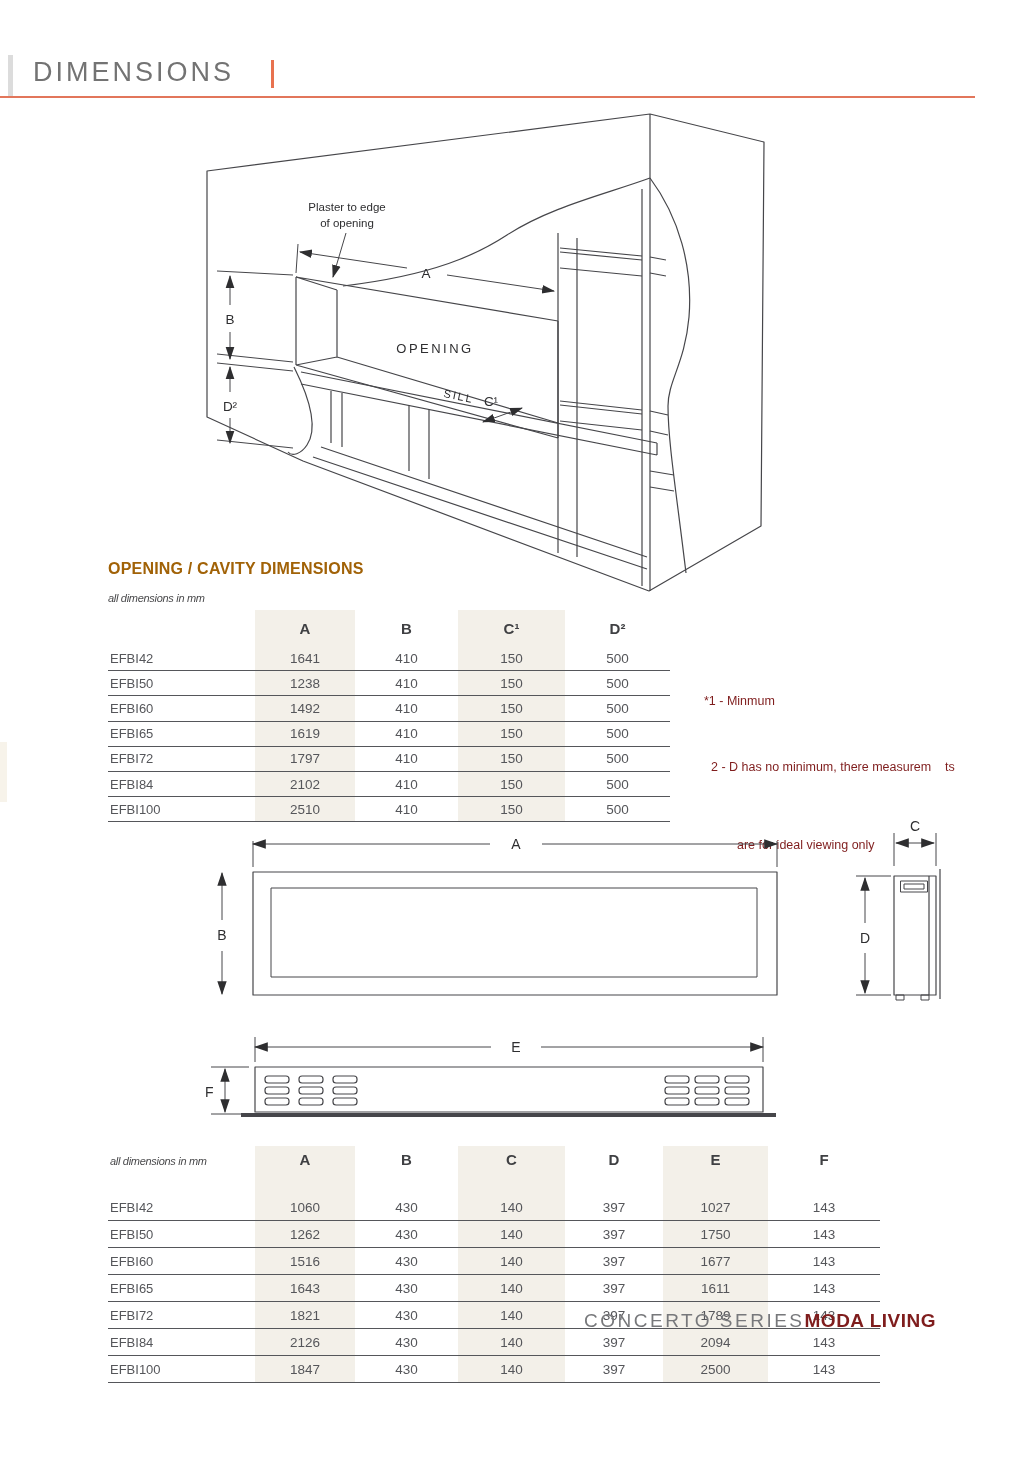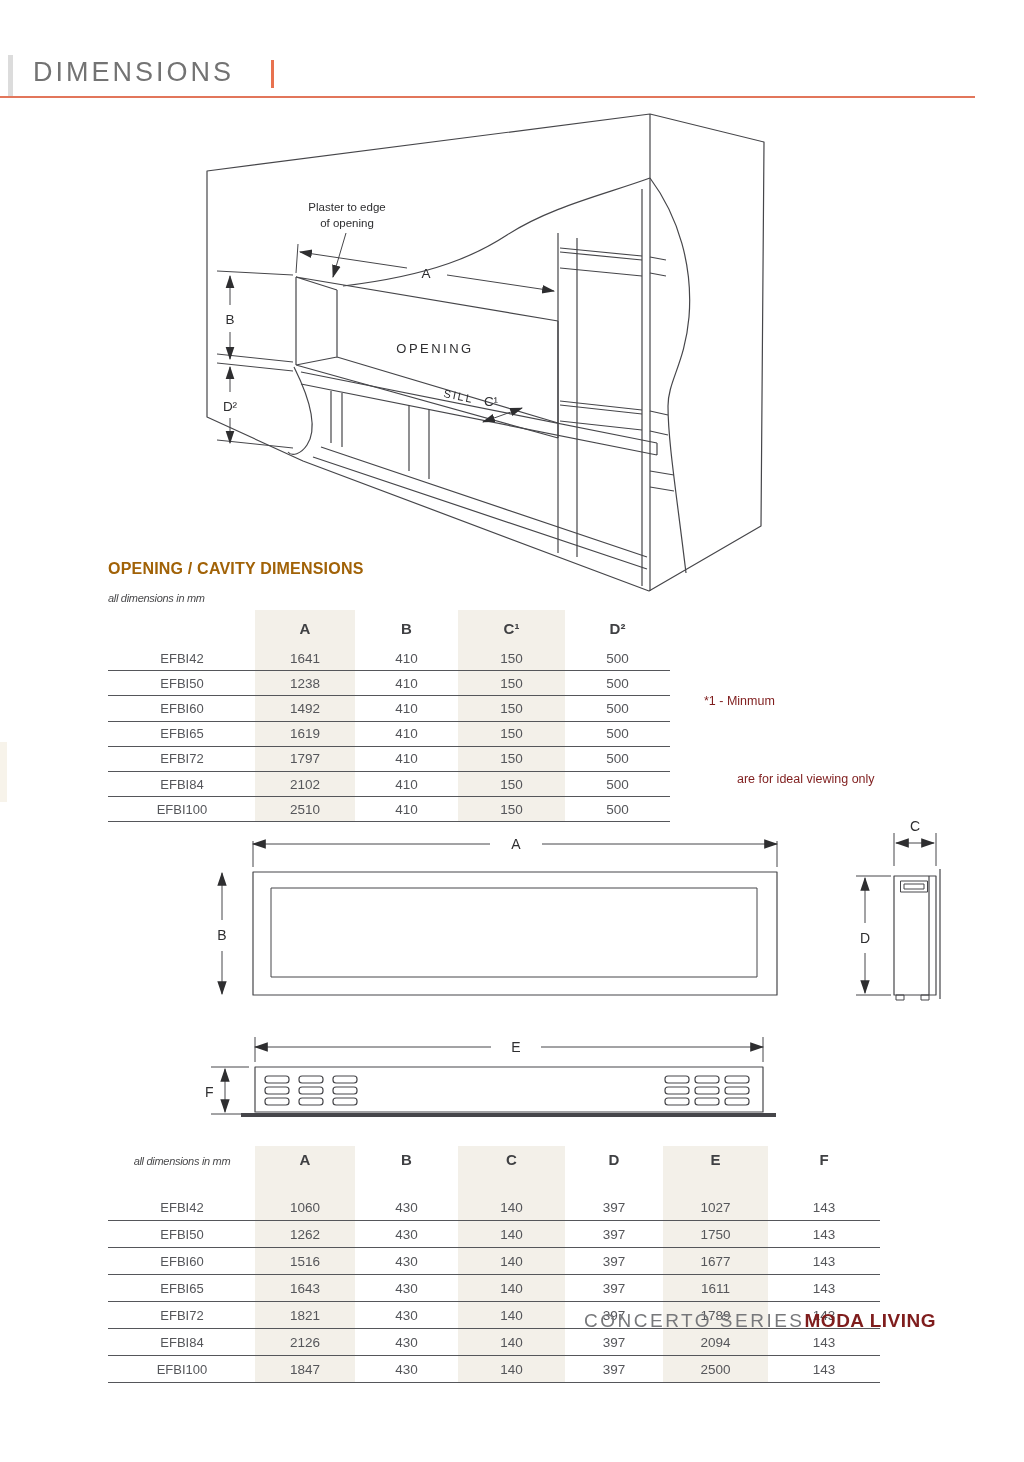--- a/index.html
+++ b/index.html
@@ -23,21 +23,21 @@
   
   .section-heading{position:absolute;left:108px;top:560px;font-size:16px;font-weight:700;color:#a16207;letter-spacing:.2px;}
   .units-note{position:absolute;left:108px;top:592px;font-size:11px;font-style:italic;color:#4a4a4c;letter-spacing:-.3px;}
   .footnotes{position:absolute;left:704px;top:646px;width:310px;font-size:12.5px;color:#7f1d1d;line-height:22px;white-space:pre-wrap;}
   .footnotes .fn2{padding-left:7px;}
   .footnotes .fn3{padding-left:33px;margin-top:12px;}
   
   table.dims{border-collapse:collapse;table-layout:fixed;position:absolute;left:108px;font-size:13.5px;color:#55565a;}
   table.dims th{font-size:15px;font-weight:700;color:#3f4043;text-align:center;}
   table.dims td{text-align:center;border-bottom:1px solid #55565a;}
-  table.dims .lbl{text-align:center;padding-left:2px;font-size:13px;}
+  table.dims .lbl{text-align:left;padding-left:2px;font-size:13px;}
   table.dims .stripe{background:#f3f0e9;}
   #table1{top:610px;width:562px;}
   #table1 th{height:34px;vertical-align:middle;}
   #table1 td{height:22.2px;}
   #table2{top:1146px;width:772px;}
   #table2 th{height:38px;vertical-align:top;padding-top:5px;}
   #table2 th.lbl{font-style:italic;font-weight:400;font-size:11px;letter-spacing:-.3px;color:#4a4a4c;padding-top:9px;}
   #table2 td{height:24px;}
   
   .footer{position:absolute;top:1310px;right:88px;display:flex;align-items:baseline;}
@@ -181,20 +181,21 @@
           <td class="stripe">2510</td>
           <td>410</td>
           <td class="stripe">150</td>
           <td>500</td>
         </tr>
       </tbody>
   </table>
 
   <div class="footnotes">
     <div class="fn1">*1 - Minmum</div>
+    <div class="fn2">2 - D has no minimum, there measurem    ts</div>
     <div class="fn3">are for ideal viewing only</div>
   </div>
 
   <svg class="views-svg" width="760" height="300" viewBox="0 0 760 300">
     <defs>
       <marker id="ah2" viewBox="0 0 12 10" refX="11" refY="5" markerWidth="14" markerHeight="12" orient="auto-start-reverse" markerUnits="userSpaceOnUse">
         <path d="M0,1 L12,5 L0,9 Z" fill="#2e2e30"></path>
       </marker>
     </defs>
 

